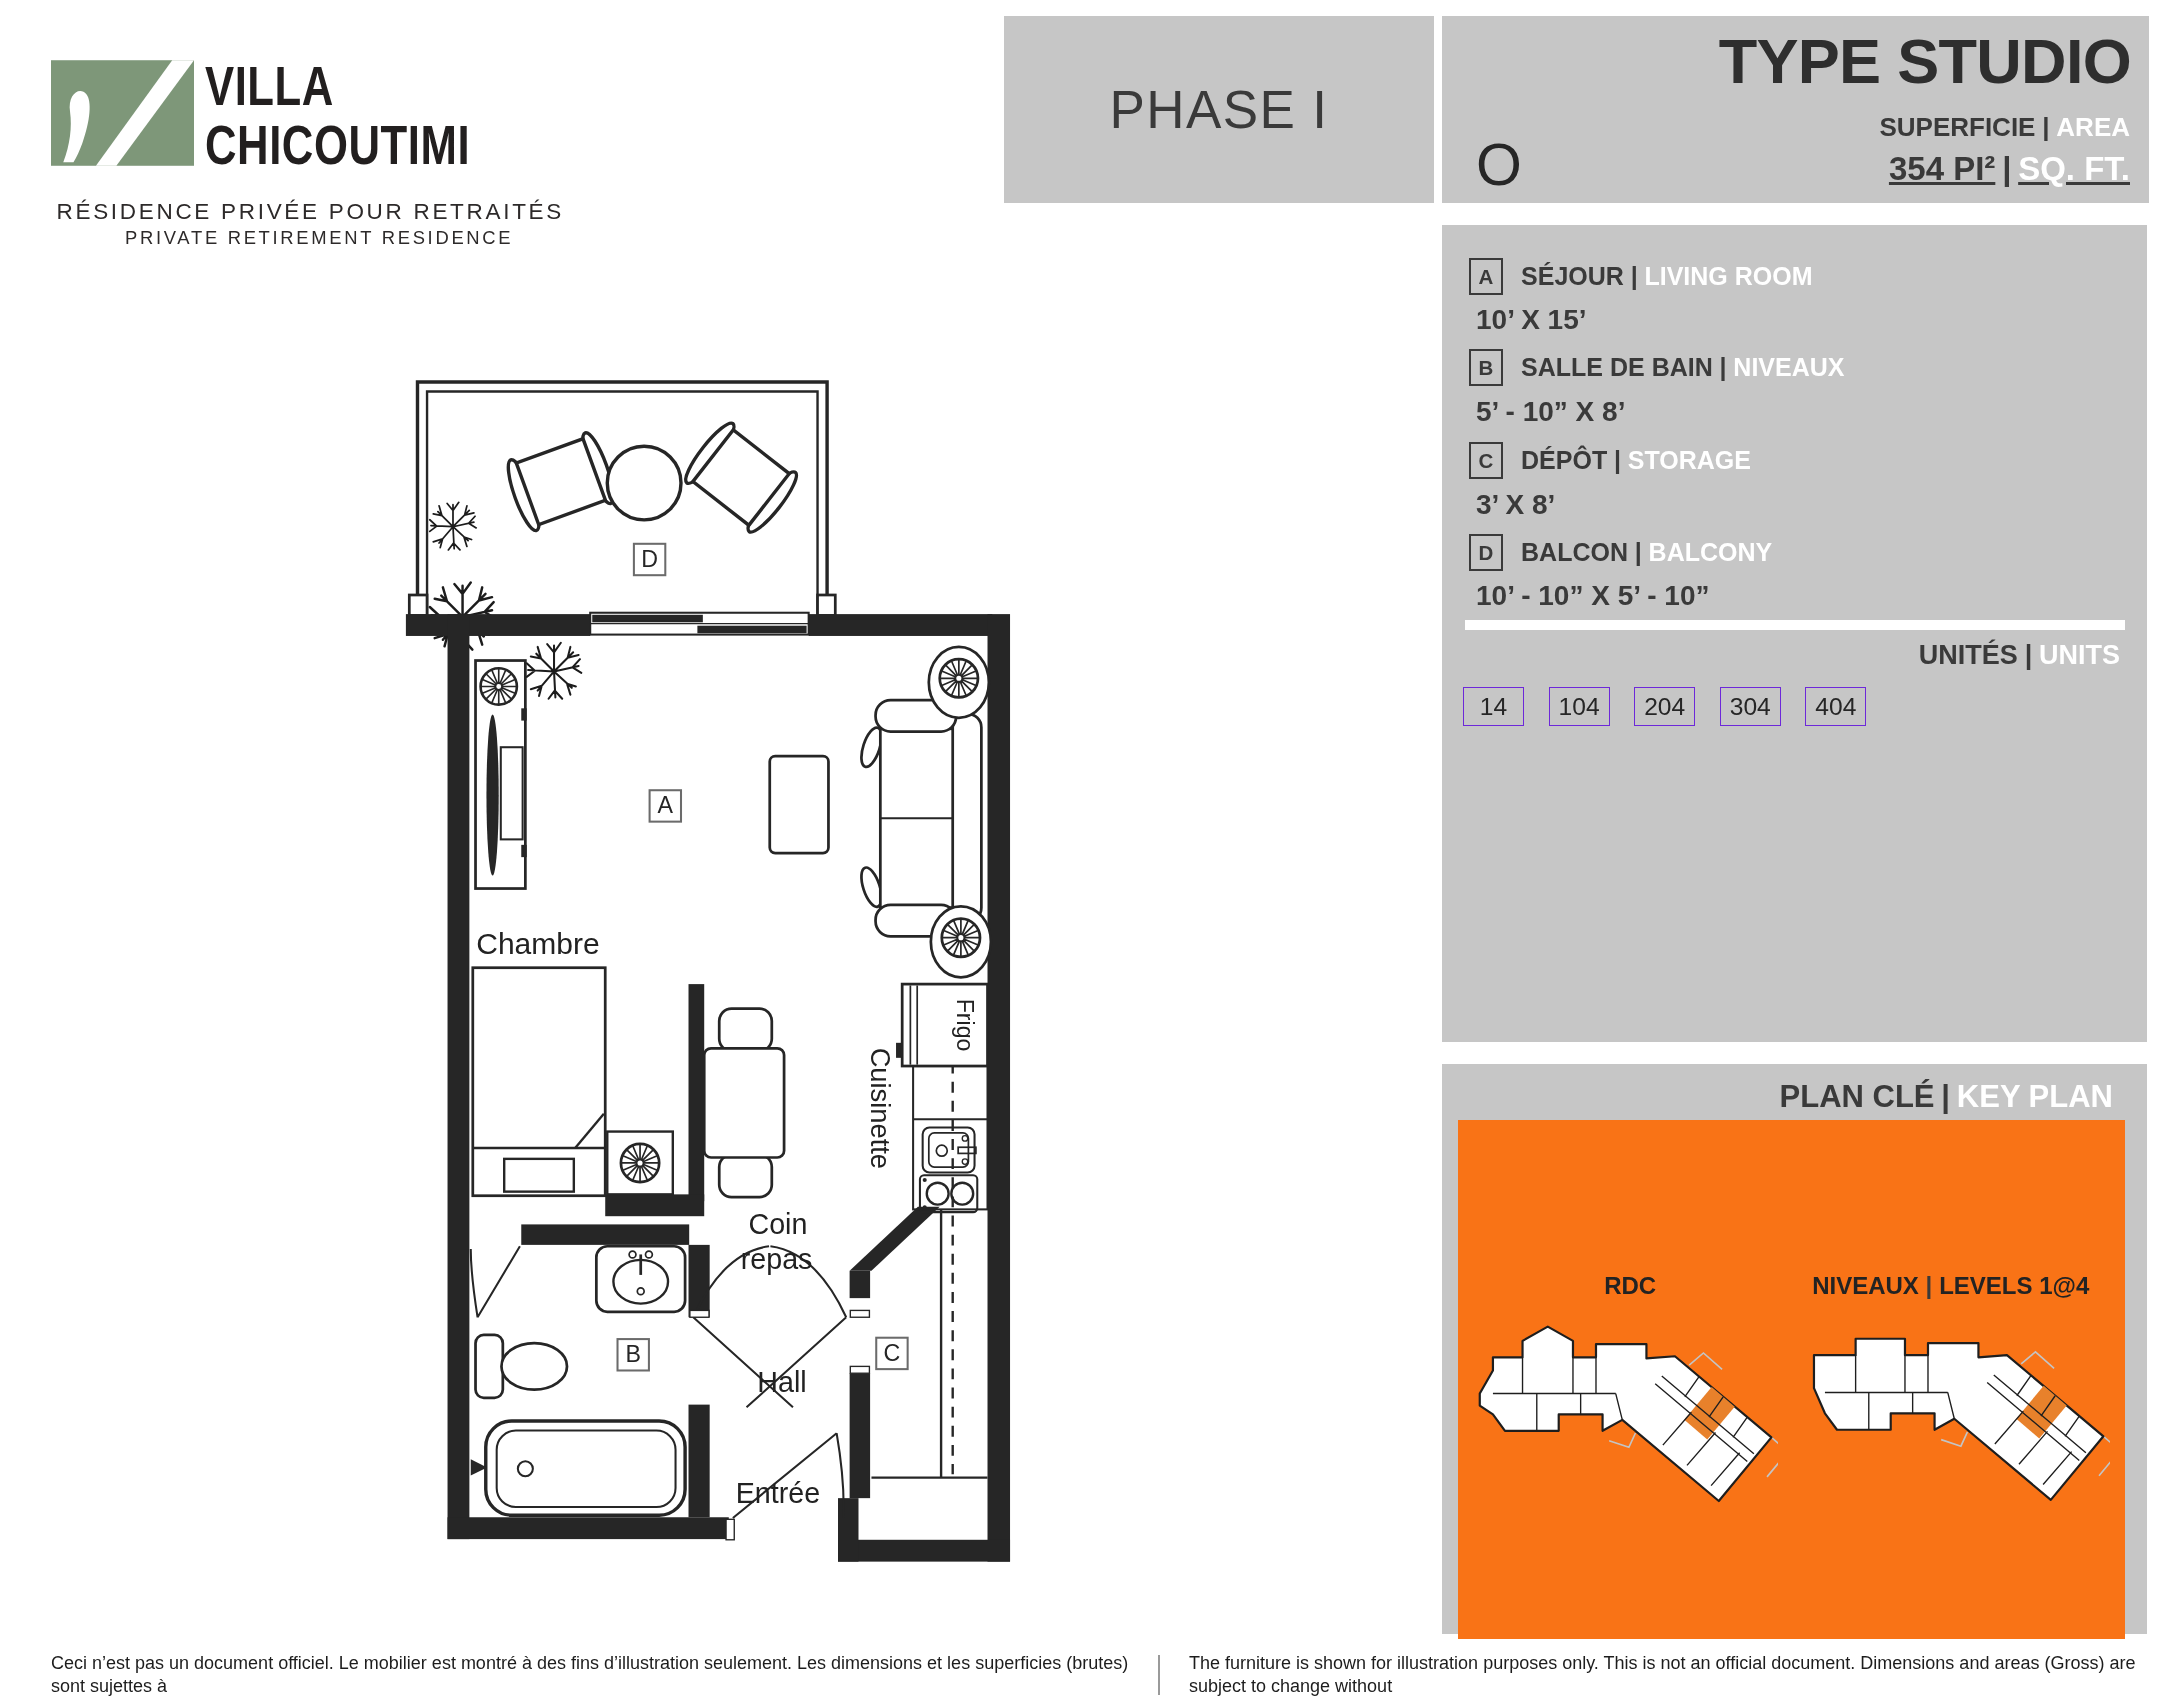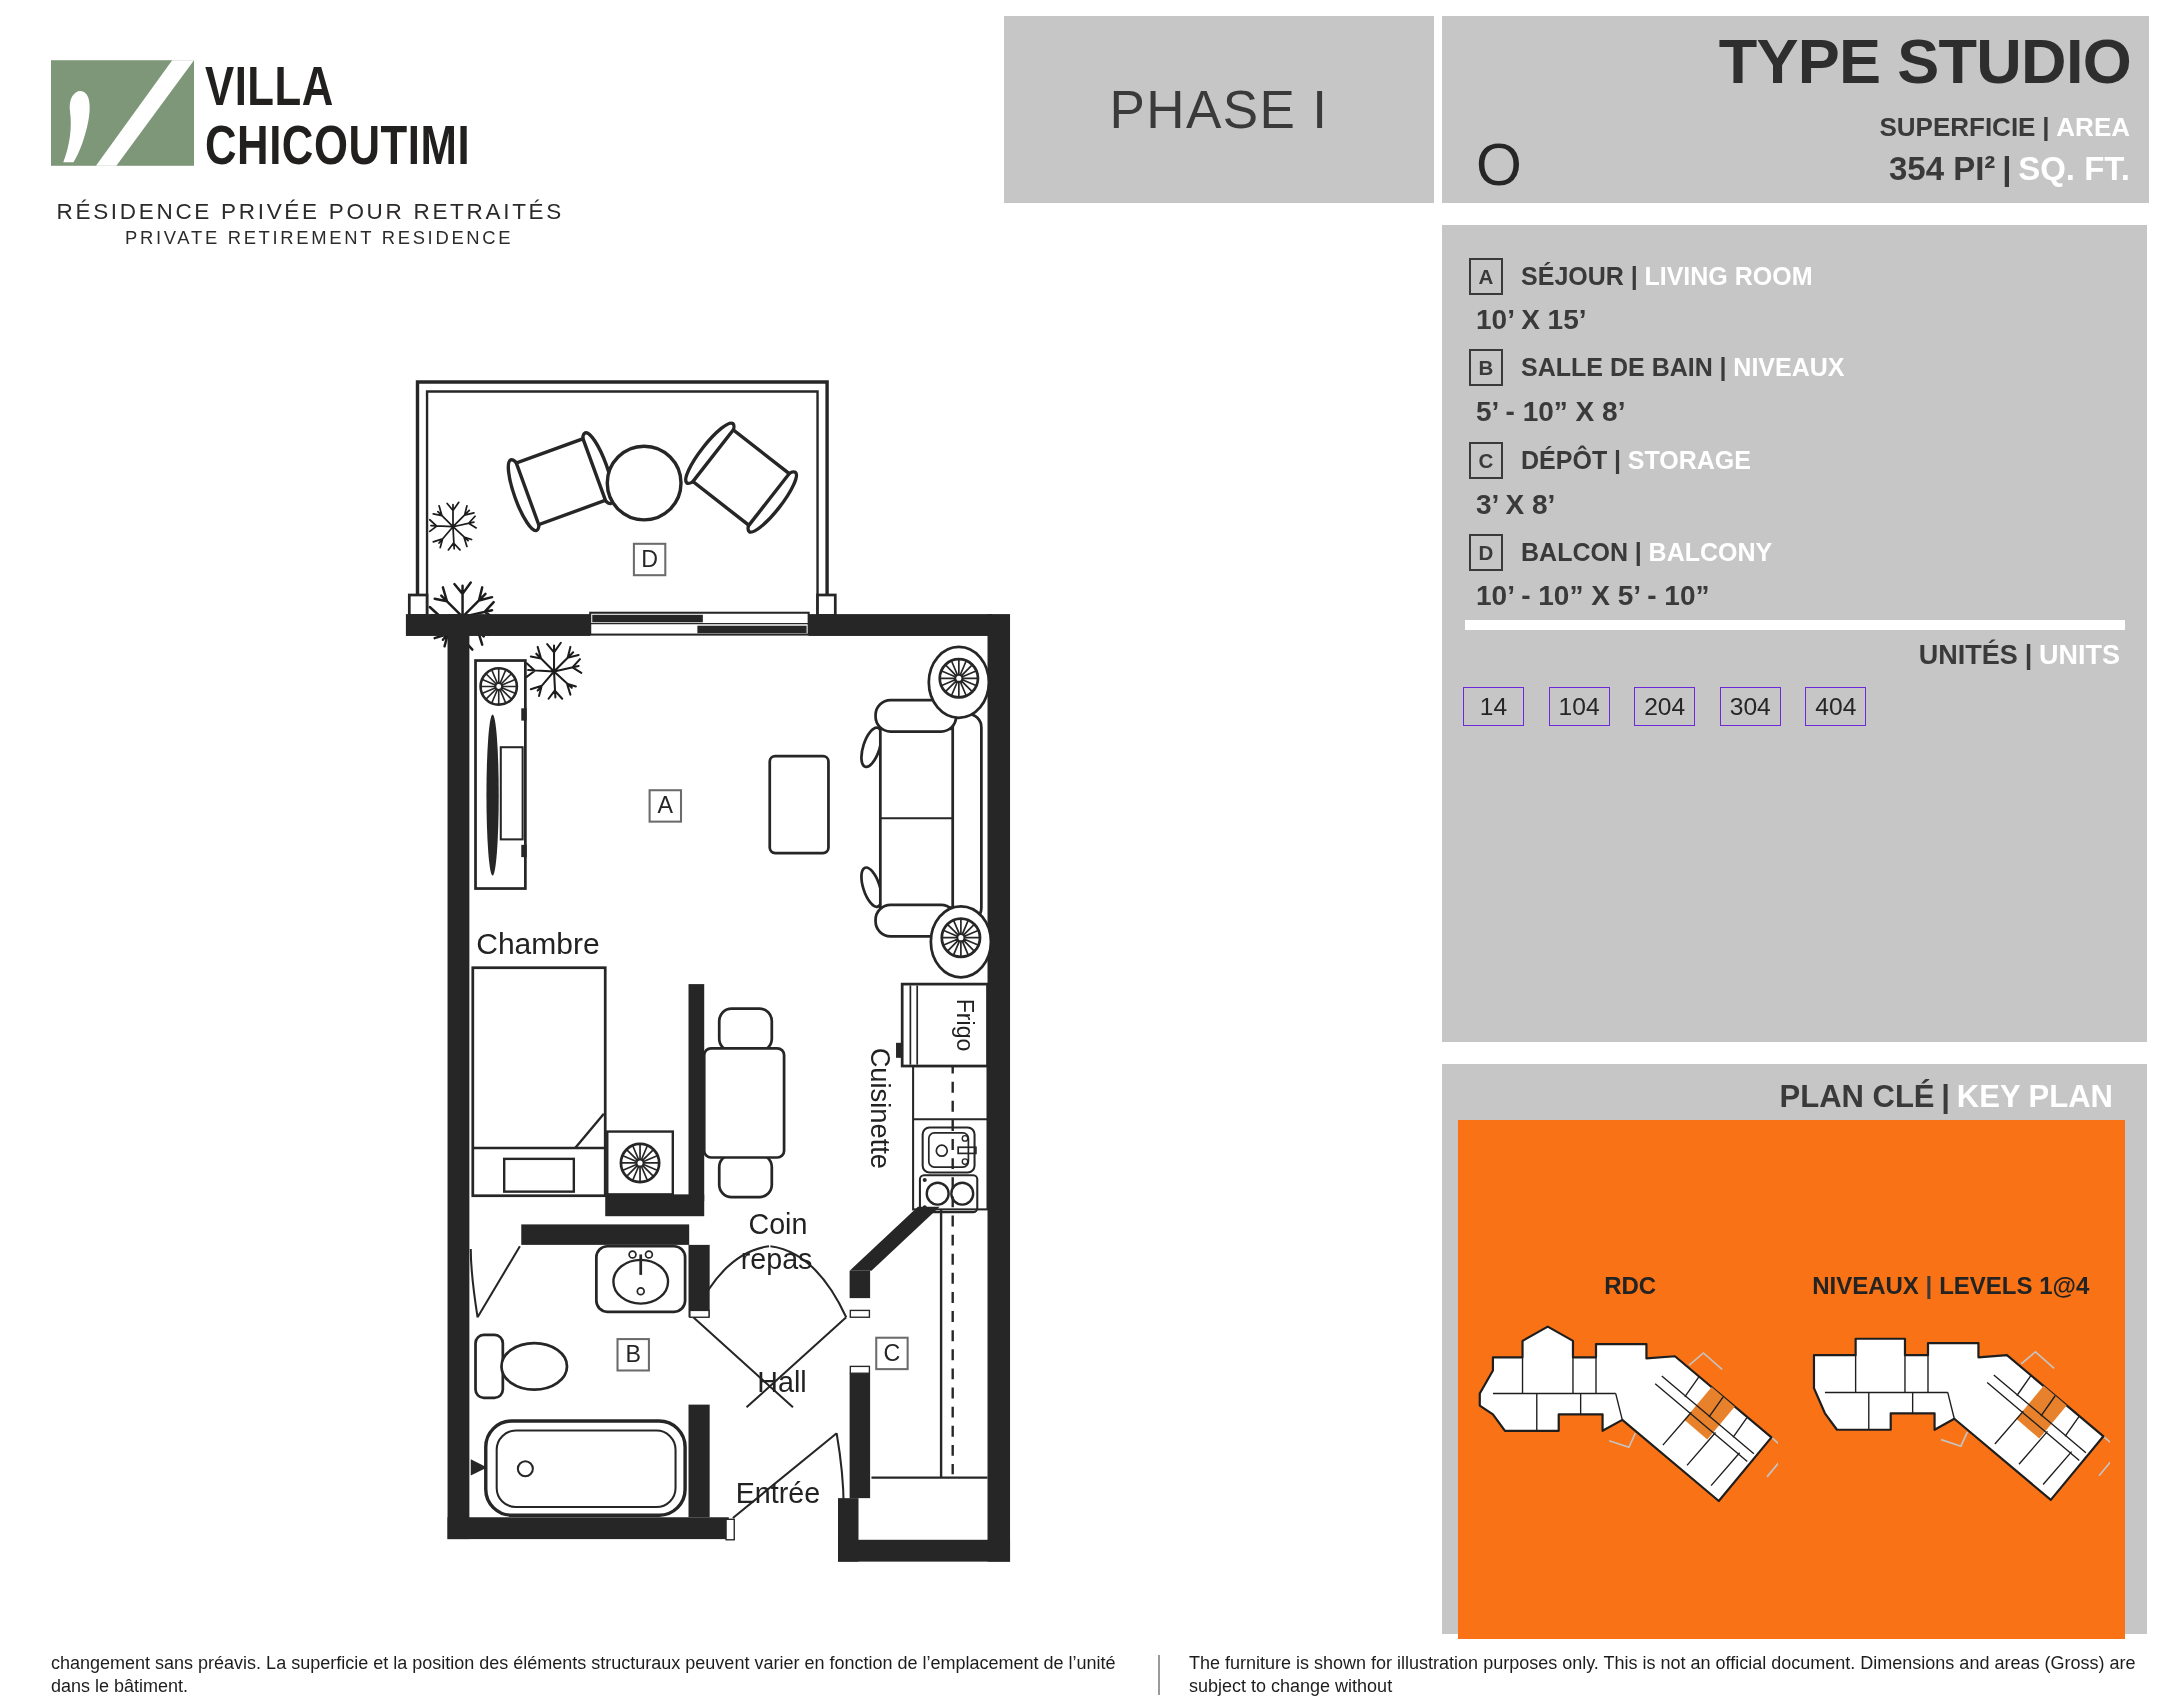--- a/index.html
+++ b/index.html
@@ -17,21 +17,21 @@
   .logo-tag1{position:absolute;left:5.5px;top:141px;font-size:22.5px;letter-spacing:2.7px;color:#2d2a2a;white-space:nowrap;}
   .logo-tag2{position:absolute;left:74px;top:169px;font-size:18.4px;letter-spacing:2.7px;color:#2d2a2a;white-space:nowrap;}
 
   
   .gray{background:#c6c6c6;}
   .phase-box{left:1004px;top:15.7px;width:430px;height:187px;display:flex;align-items:center;justify-content:center;}
   .phase-box span{font-size:53px;color:#3a3a3a;letter-spacing:1.4px;}
   .type-box{left:1442px;top:15.7px;width:707px;height:187px;}
   .type-title{position:absolute;right:18px;top:9.6px;font-size:63px;font-weight:bold;color:#2e2e2e;letter-spacing:-0.7px;white-space:nowrap;}
   .sup-line{position:absolute;right:19px;top:96px;font-size:26px;font-weight:bold;white-space:nowrap;}
-  .area-line{position:absolute;right:19px;top:134px;font-size:33px;font-weight:bold;white-space:nowrap;}
+  .area-line{position:absolute;right:19px;top:134px;font-size:33px;font-weight:bold;white-space:nowrap;text-decoration:underline;}
   .white-txt{color:#ffffff;}
   .dark-txt{color:#3a3a3a;}
   .sep{color:#3a3a3a;padding:0 6.8px;font-weight:bold;}
   .unit-letter{position:absolute;left:34px;top:115px;font-size:59px;font-weight:normal;color:#262626;}
 
   
   .legend-panel{left:1442px;top:225px;width:705px;height:817px;}
   .legend-row{position:absolute;left:27px;}
   .key-badge{display:inline-block;width:30px;height:33px;border:2px solid #3a3a3a;
       text-align:center;line-height:33px;font-size:20.5px;font-weight:bold;color:#3a3a3a;vertical-align:middle;background:transparent;}
@@ -373,20 +373,21 @@
       <text x="1140" y="1808" font-size="42" text-anchor="middle">Coin</text>
       <text x="1138" y="1860" font-size="42" text-anchor="middle">repas</text>
       <text transform="translate(1276,1624) rotate(90)" font-size="40" text-anchor="middle">Cuisinette</text>
       <text transform="translate(1402,1502) rotate(90)" font-size="34" text-anchor="middle">Frigo</text>
       <text x="1146" y="2040" font-size="42" text-anchor="middle">Hall</text>
       <text x="1140" y="2202" font-size="42" text-anchor="middle">Entrée</text>
     </g>
   </svg>
 
   <div class="abs foot foot-fr">
+    <div>Ceci n’est pas un document officiel. Le mobilier est montré à des fins d’illustration seulement. Les dimensions et les superficies (brutes) sont sujettes à</div>
     <div>changement sans préavis. La superficie et la position des éléments structuraux peuvent varier en fonction de l’emplacement de l’unité dans le bâtiment.</div>
   </div>
   <div class="abs foot-div"></div>
   <div class="abs foot foot-en">
     <div>The furniture is shown for illustration purposes only. This is not an official document. Dimensions and areas (Gross) are subject to change without</div>
     <div>notice. Area and position of structural elements may vary depending of location of unit in building.</div>
   </div>
 
 </div>
 

